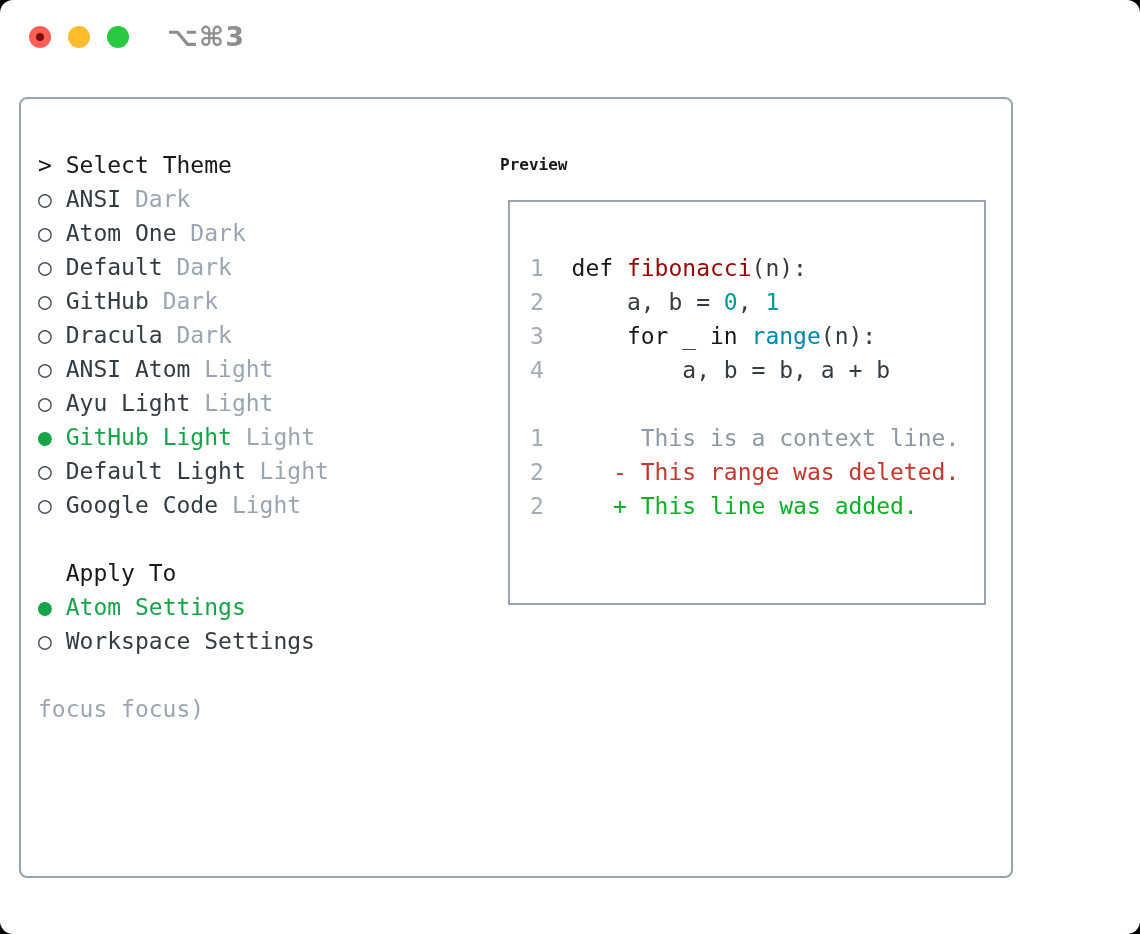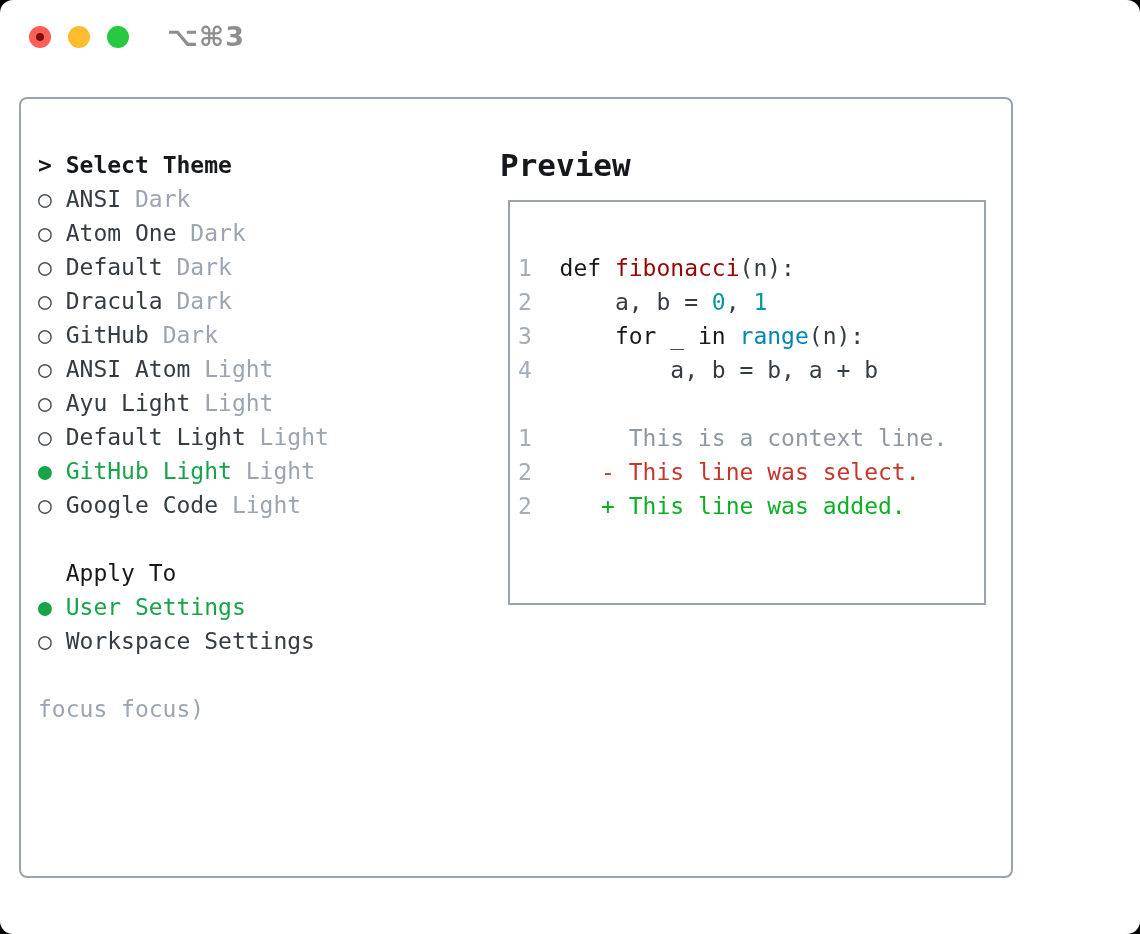--- a/index.html
+++ b/index.html
@@ -17,35 +17,35 @@
     position:absolute;left:167px;top:21px;
     font-family:"DejaVu Sans","Liberation Sans",sans-serif;
     font-weight:bold;font-size:27px;color:var(--title_gray);letter-spacing:1px;
   }
   
   .main-box{position:absolute;left:19px;top:97px;width:990px;height:777px;
     border:2px solid var(--border_gray);border-radius:8px;background:#fff;}
   
   #left-col{position:absolute;left:38px;top:148px;font-size:23px;}
   .row{white-space:pre;height:34px;line-height:34px;font-size:23px;}
-  .list-header{font-weight:bold;color:var(--heading_black);}
+  .list-header{font-weight:normal;color:var(--heading_black);}
   .section-header{color:var(--heading_black);}
   .indent2{padding-left:2ch;}
   .bullet{color:var(--bullet_gray);}
   .opt-label{color:var(--text_dark);}
   .opt-tag{color:var(--muted_gray);}
   .selected .bullet{color:var(--selection_green);}
   .selected .opt-label{color:var(--selection_green);}
   .help{color:var(--muted_gray);}
   
   .preview-header{position:absolute;left:500px;top:148px;height:34px;line-height:34px;
-    font-size:31px;font-weight:bold;color:var(--heading_black);}
+    font-size:16px;font-weight:bold;color:var(--heading_black);}
   .preview-box{position:absolute;left:508px;top:200px;width:474px;height:401px;
     border:2px solid var(--border_gray);background:#fff;}
-  #code-lines{padding:49px 0 0 8px;}
+  #code-lines{padding:49px 0 0 20px;}
   .num{display:inline-block;width:3ch;color:var(--line_number_gray);}
   .seg-plain{color:var(--text_dark);}
   .seg-keyword{color:var(--heading_black);}
   .seg-function{color:var(--function_red);}
   .seg-number{color:var(--number_teal);}
   .seg-builtin{color:var(--builtin_blue);}
   .seg-context{color:var(--context_gray);}
   .seg-deleted{color:var(--deleted_red);}
   .seg-added{color:var(--added_green);margin-top:36px;}
 </style>
@@ -62,45 +62,45 @@
   <span class="win-title">⌥⌘3</span>
 
   <div class="main-box"></div>
 
   <div id="left-col">
       <div class="row list-header"><span>&gt;</span><span> </span><span>Select Theme</span></div>
       <div id="theme-items">
         <div class="row option"><span class="bullet">○</span><span> </span><span class="opt-label">ANSI</span><span> </span><span class="opt-tag">Dark</span></div>
         <div class="row option"><span class="bullet">○</span><span> </span><span class="opt-label">Atom One</span><span> </span><span class="opt-tag">Dark</span></div>
         <div class="row option"><span class="bullet">○</span><span> </span><span class="opt-label">Default</span><span> </span><span class="opt-tag">Dark</span></div>
+        <div class="row option"><span class="bullet">○</span><span> </span><span class="opt-label">GitHub</span><span> </span><span class="opt-tag">Dark</span></div>
         <div class="row option"><span class="bullet">○</span><span> </span><span class="opt-label">Dracula</span><span> </span><span class="opt-tag">Dark</span></div>
-        <div class="row option"><span class="bullet">○</span><span> </span><span class="opt-label">GitHub</span><span> </span><span class="opt-tag">Dark</span></div>
         <div class="row option"><span class="bullet">○</span><span> </span><span class="opt-label">ANSI Atom</span><span> </span><span class="opt-tag">Light</span></div>
         <div class="row option"><span class="bullet">○</span><span> </span><span class="opt-label">Ayu Light</span><span> </span><span class="opt-tag">Light</span></div>
+        <div class="row option selected"><span class="bullet">●</span><span> </span><span class="opt-label">GitHub Light</span><span> </span><span class="opt-tag">Light</span></div>
         <div class="row option"><span class="bullet">○</span><span> </span><span class="opt-label">Default Light</span><span> </span><span class="opt-tag">Light</span></div>
-        <div class="row option selected"><span class="bullet">●</span><span> </span><span class="opt-label">GitHub Light</span><span> </span><span class="opt-tag">Light</span></div>
         <div class="row option"><span class="bullet">○</span><span> </span><span class="opt-label">Google Code</span><span> </span><span class="opt-tag">Light</span></div>
       </div>
       <div class="row blank">&nbsp;</div>
       <div class="row section-header indent2">Apply To</div>
       <div id="apply-items">
-        <div class="row option selected"><span class="bullet">●</span><span> </span><span class="opt-label">User Settings</span></div>
+        <div class="row option selected"><span class="bullet">●</span><span> </span><span class="opt-label">Atom Settings</span></div>
         <div class="row option"><span class="bullet">○</span><span> </span><span class="opt-label">Workspace Settings</span></div>
       </div>
       <div class="row blank">&nbsp;</div>
       <div class="row help">focus focus)</div>
     </div>
 
   <div class="preview-header">Preview</div>
   <div class="preview-box">
       <div id="code-lines">
         <div class="row"><span class="num">1</span><span class="seg-keyword">def </span><span class="seg-function">fibonacci</span><span class="seg-plain">(n):</span></div>
         <div class="row"><span class="num">2</span><span class="seg-plain">    a, b = </span><span class="seg-number">0</span><span class="seg-plain">, </span><span class="seg-number">1</span></div>
         <div class="row"><span class="num">3</span><span class="seg-plain">    </span><span class="seg-keyword">for</span><span class="seg-plain"> _ </span><span class="seg-keyword">in</span><span class="seg-plain"> </span><span class="seg-builtin">range</span><span class="seg-plain">(n):</span></div>
         <div class="row"><span class="num">4</span><span class="seg-plain">        a, b = b, a + b</span></div>
         <div class="row"><span class="num"></span>&nbsp;</div>
         <div class="row"><span class="num">1</span><span class="seg-context">     This is a context line.</span></div>
-        <div class="row"><span class="num">2</span><span class="seg-deleted">   - This line was select.</span></div>
+        <div class="row"><span class="num">2</span><span class="seg-deleted">   - This range was deleted.</span></div>
         <div class="row"><span class="num">2</span><span class="seg-added">   + This line was added.</span></div>
       </div>
     </div>
 
 </div>
 
 </body></html>

